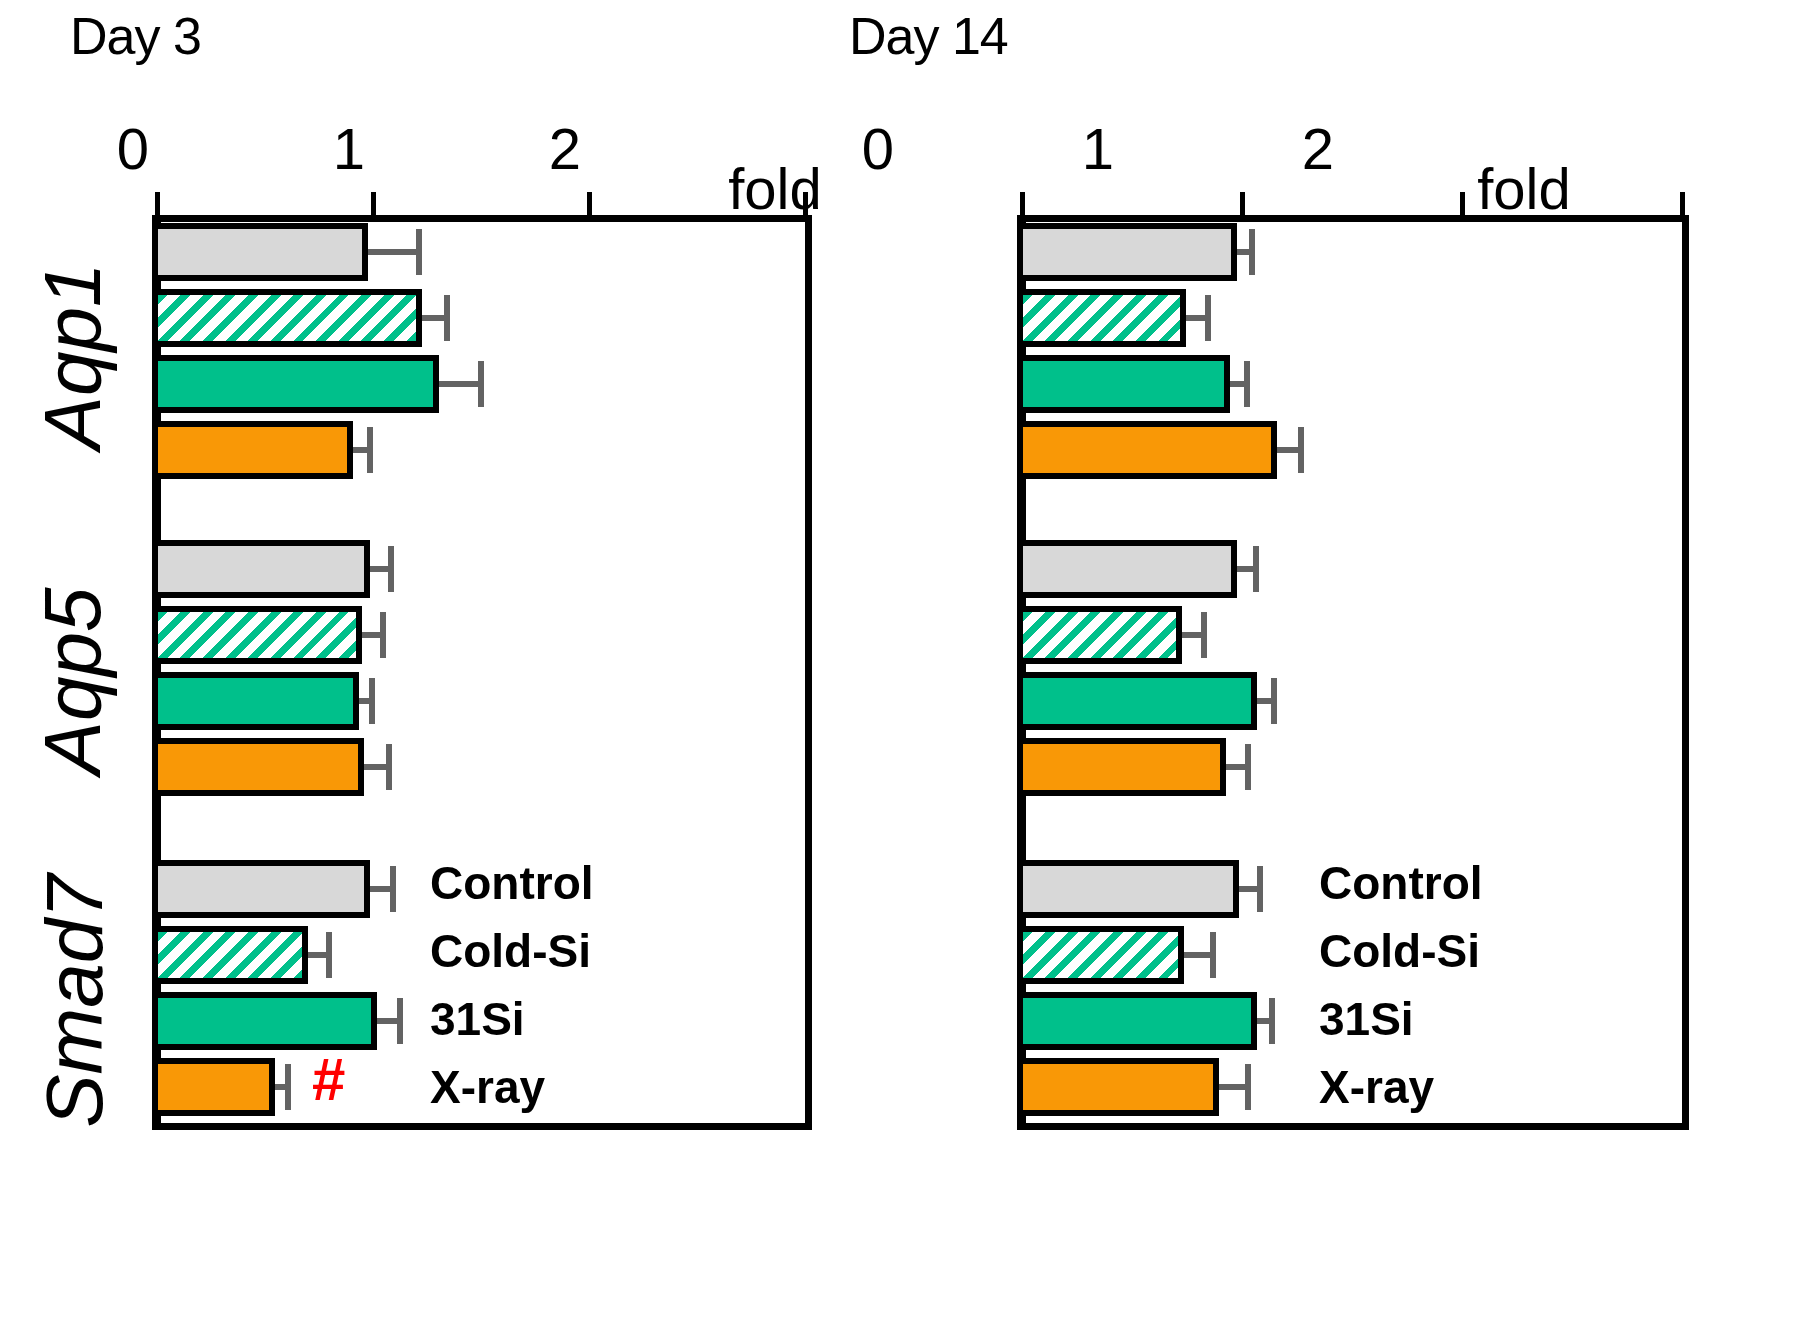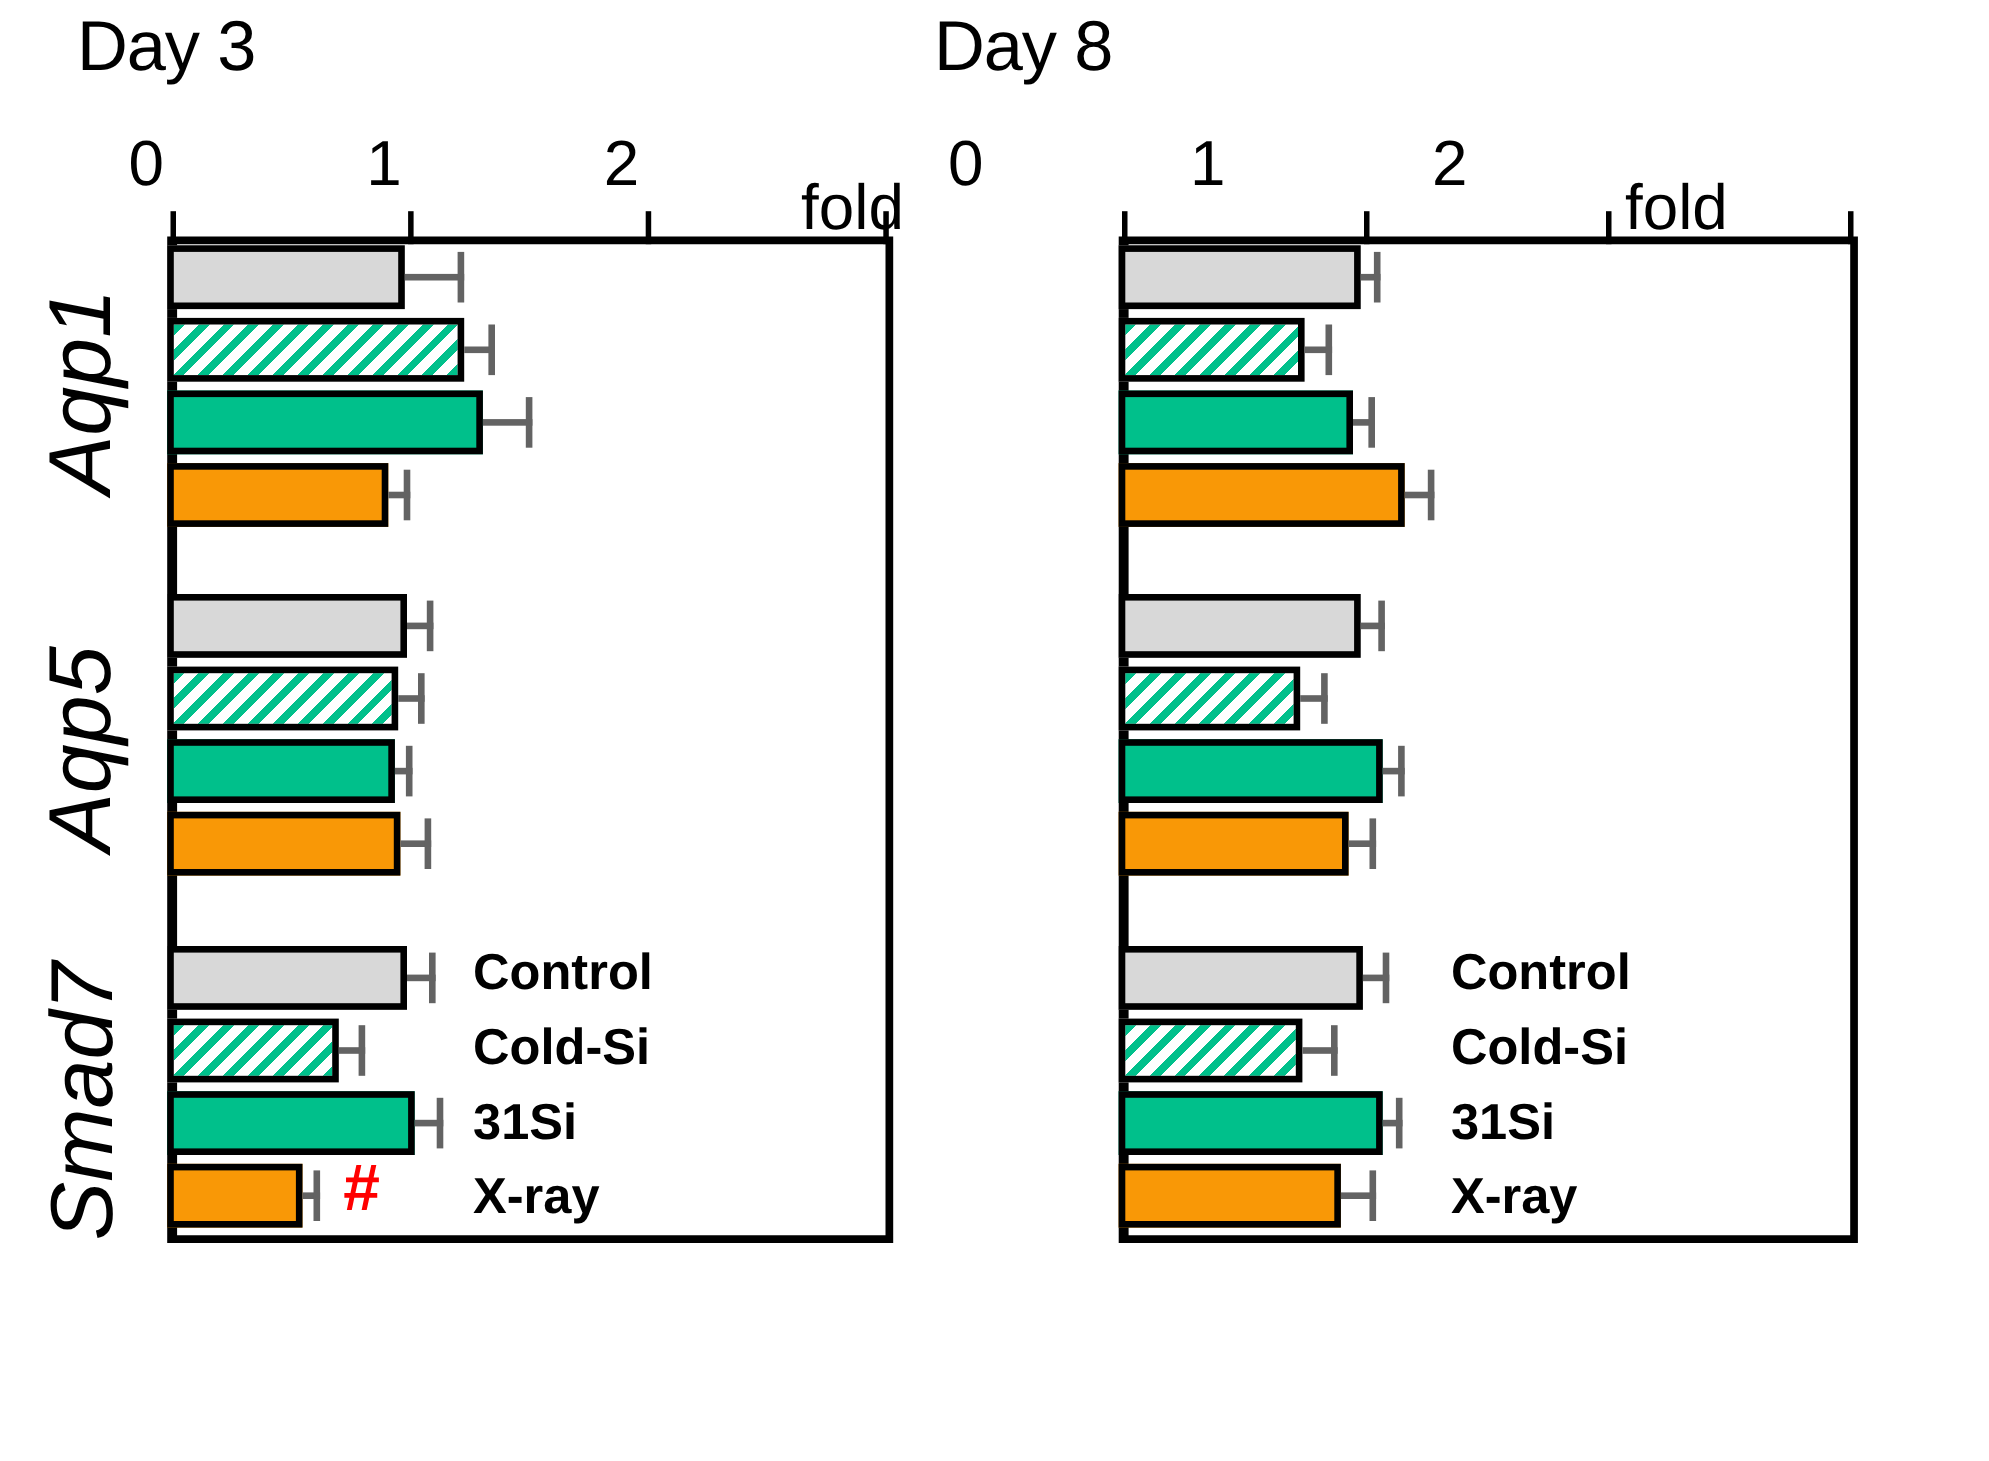--- a/index.html
+++ b/index.html
@@ -3,21 +3,21 @@
 <meta charset="utf-8">
 <style>
   html,body{margin:0;padding:0;background:#ffffff;}
   body{width:1808px;height:1328px;font-family:"Liberation Sans",sans-serif;color:#000;overflow:hidden;}
   .figure{position:relative;width:1808px;height:1328px;}
 
   .panel{position:absolute;top:0;height:1328px;}
   .panel-left{left:0;width:904px;}
   .panel-right{left:904px;width:904px;}
 
-  .panel-title{position:absolute;font-size:64px;font-weight:400;letter-spacing:-1px;line-height:1;white-space:nowrap;font-family:"Liberation Sans",sans-serif;}
+  .panel-title{position:absolute;font-size:52px;font-weight:400;letter-spacing:-1px;line-height:1;white-space:nowrap;font-family:"Liberation Sans",sans-serif;}
 
   .axis-labels{position:absolute;height:60px;}
   .axis-tick-label{position:absolute;font-size:58px;line-height:1;transform:translateX(-50%);white-space:nowrap;}
   .axis-unit-label{position:absolute;font-size:58px;line-height:1;transform:translateX(-50%);white-space:nowrap;margin-top:40px;}
 
   .plot{position:absolute;box-sizing:border-box;}
   .plot-frame{position:absolute;left:0;top:0;right:0;bottom:0;border:7px solid #000;border-left-width:9px;box-sizing:border-box;background:transparent;}
 
   .tick{position:absolute;width:5px;background:#000;}
 
@@ -169,21 +169,21 @@
       </div>
     </div>
 
     <div class="gene-label" style="left:-37px; top:310px; width:220px; text-align:center; transform:rotate(-90deg);">Aqp1</div>
     <div class="gene-label" style="left:-37px; top:635px; width:220px; text-align:center; transform:rotate(-90deg);">Aqp5</div>
     <div class="gene-label" style="left:-60px; top:955px; width:270px; text-align:center; transform:rotate(-90deg);">Smad7</div>
   </div>
 
   <div class="panel panel-right">
 
-    <div class="panel-title" style="left:-55px; top:10px;">Day 8</div>
+    <div class="panel-title" style="left:-55px; top:10px;">Day 14</div>
 
     <div class="axis-labels" style="left:0; top:120px; width:904px;">
       <div class="axis-tick-label" style="left:-26px;">0</div>
       <div class="axis-tick-label" style="left:194px;">1</div>
       <div class="axis-tick-label" style="left:414px;">2</div>
       <div class="axis-unit-label" style="left:620px;">fold</div>
     </div>
 
     <div class="tick" style="left:116px;top:192px;height:30px;"></div>
     <div class="tick" style="left:336px;top:192px;height:30px;"></div>

